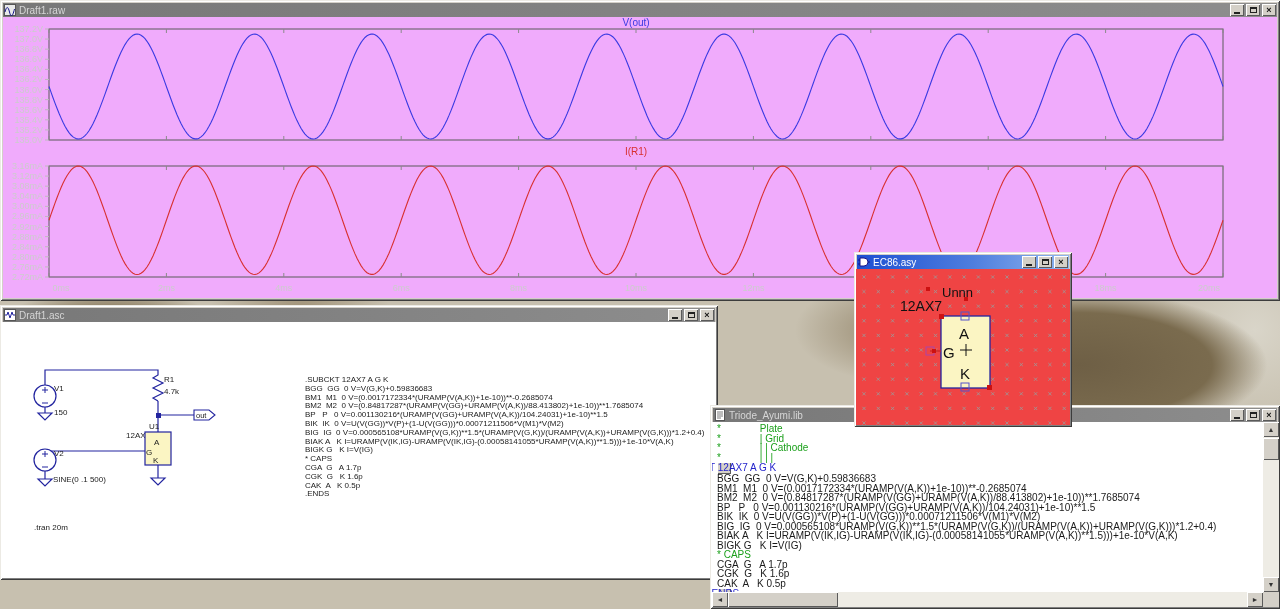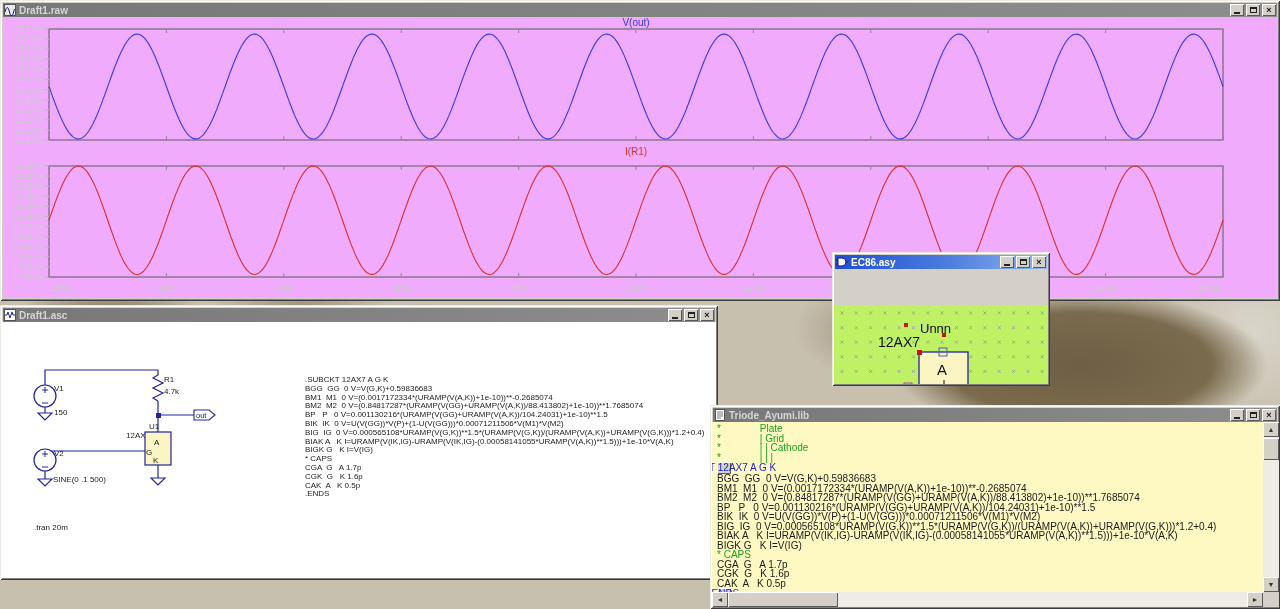--- a/index.html
+++ b/index.html
@@ -13,42 +13,42 @@
     radial-gradient(ellipse 140px 70px at 900px 330px,#93856a 0%,rgba(147,133,106,0) 75%),
     radial-gradient(ellipse 120px 120px at 1255px 330px,#d9d5c9 0%,rgba(217,213,201,0) 80%),
     #c7c0af;}
   
   .win{position:absolute;background:#d4d0c8;
        box-shadow:inset 1px 1px 0 #eceae4, inset -1px -1px 0 #3c3c3c, inset 2px 2px 0 #fff, inset -2px -2px 0 #808080;}
   .tb{position:absolute;left:3px;right:3px;top:3px;height:14px;display:flex;align-items:center;
       padding:0 1px;gap:3px;overflow:hidden;}
   .tb.act{background:linear-gradient(90deg,#1d4fd2 0%,#4f7ede 55%,#8fb6ef 100%);color:#fff;}
   .tb.inact{background:linear-gradient(90deg,#787878 0%,#8d8d8d 100%);color:#d6d6d6;}
-  .tb .t{font-size:10px;font-weight:bold;white-space:nowrap;}
+  .tb .t{font-size:10px;font-weight:normal;white-space:nowrap;}
   .btns{margin-left:auto;display:flex;gap:2px;}
   .b{width:14px;height:12px;background:#d4d0c8;box-shadow:inset 1px 1px 0 #fff,inset -1px -1px 0 #5a5a5a;
      display:flex;align-items:center;justify-content:center;color:#111;}
   .g-min{width:6px;height:2px;background:#222;margin-top:6px;}
   .g-max{width:7px;height:6px;border:1px solid #222;border-top-width:2px;box-sizing:border-box;}
   .g-x{font-size:9px;font-weight:bold;line-height:1;}
   .client{position:absolute;}
   
   #raw-client{left:3px;right:3px;top:17px;bottom:3px;background:#f0abfc;}
   #raw-plot{position:absolute;inset:0;}
   svg text{font-family:"Liberation Sans",sans-serif;}
   
   #asc-client{left:2px;right:2px;top:17px;bottom:2px;background:#fff;overflow:hidden;}
   #asc-canvas{position:absolute;left:0;top:0;}
   .netlist{position:absolute;left:303px;top:54px;font-size:8px;line-height:8.8px;
            white-space:pre;color:#1b1b1b;}
   
-  #asy-client{left:2px;right:2px;top:17px;bottom:2px;background:#bef264;overflow:hidden;margin-top:36px;}
+  #asy-client{left:2px;right:2px;top:17px;bottom:2px;background:#ef4444;overflow:hidden;}
   #asy-canvas{position:absolute;left:0;top:0;}
   
-  #lib-client{left:2px;top:17px;width:551px;height:170px;background:#fef9c3;overflow:hidden;}
+  #lib-client{left:2px;top:17px;width:551px;height:170px;background:#ffffff;overflow:hidden;}
   .lib-text{position:absolute;left:5px;top:2px;font-size:10px;line-height:9.5px;white-space:pre;}
   .lib-text .g{color:#1ca01c;} .lib-text .b{color:#2323cc;} .lib-text .k{color:#1a1a1a;}
   .sb{position:absolute;background:#eeece5;}
   .sbtn{position:absolute;width:16px;height:15px;background:#d4d0c8;
         box-shadow:inset 1px 1px 0 #fff,inset -1px -1px 0 #5a5a5a;
         display:flex;align-items:center;justify-content:center;font-size:7px;color:#333;line-height:1;}
   .sthumb{position:absolute;background:#d4d0c8;box-shadow:inset 1px 1px 0 #fff,inset -1px -1px 0 #5a5a5a;}
 </style>
 </head>
 <body>
@@ -288,21 +288,21 @@
     </div>
 
     <div class="sb" style="left:2px;top:187px;width:551px;height:15px">
       <div class="sbtn" style="left:0;top:0;width:16px">◄</div>
       <div class="sthumb" style="left:16px;top:0;width:110px;height:15px"></div>
       <div class="sbtn" style="left:535px;top:0;width:16px">►</div>
     </div>
     <div style="position:absolute;left:553px;top:187px;width:16px;height:15px;background:#d4d0c8"></div>
   </div>
 
-  <div class="win" id="win-asy" style="left:832px;top:252px;width:218px;height:134px;z-index:3">
+  <div class="win" id="win-asy" style="left:854px;top:252px;width:218px;height:175px;z-index:3">
     <div class="tb act">
       <svg width="12" height="12">
         <path d="M2 2 h4 a4 4 0 0 1 0 8 h-4 z" fill="#fff" stroke="#15158c" stroke-width="1"></path>
         <path d="M0 4 h2 M0 8 h2 M10 6 h2" stroke="#15158c" stroke-width="1"></path>
       </svg>
       <span class="t">EC86.asy</span>
       <span class="btns">
         <span class="b">
             <span class="g-min"></span>
           </span>

